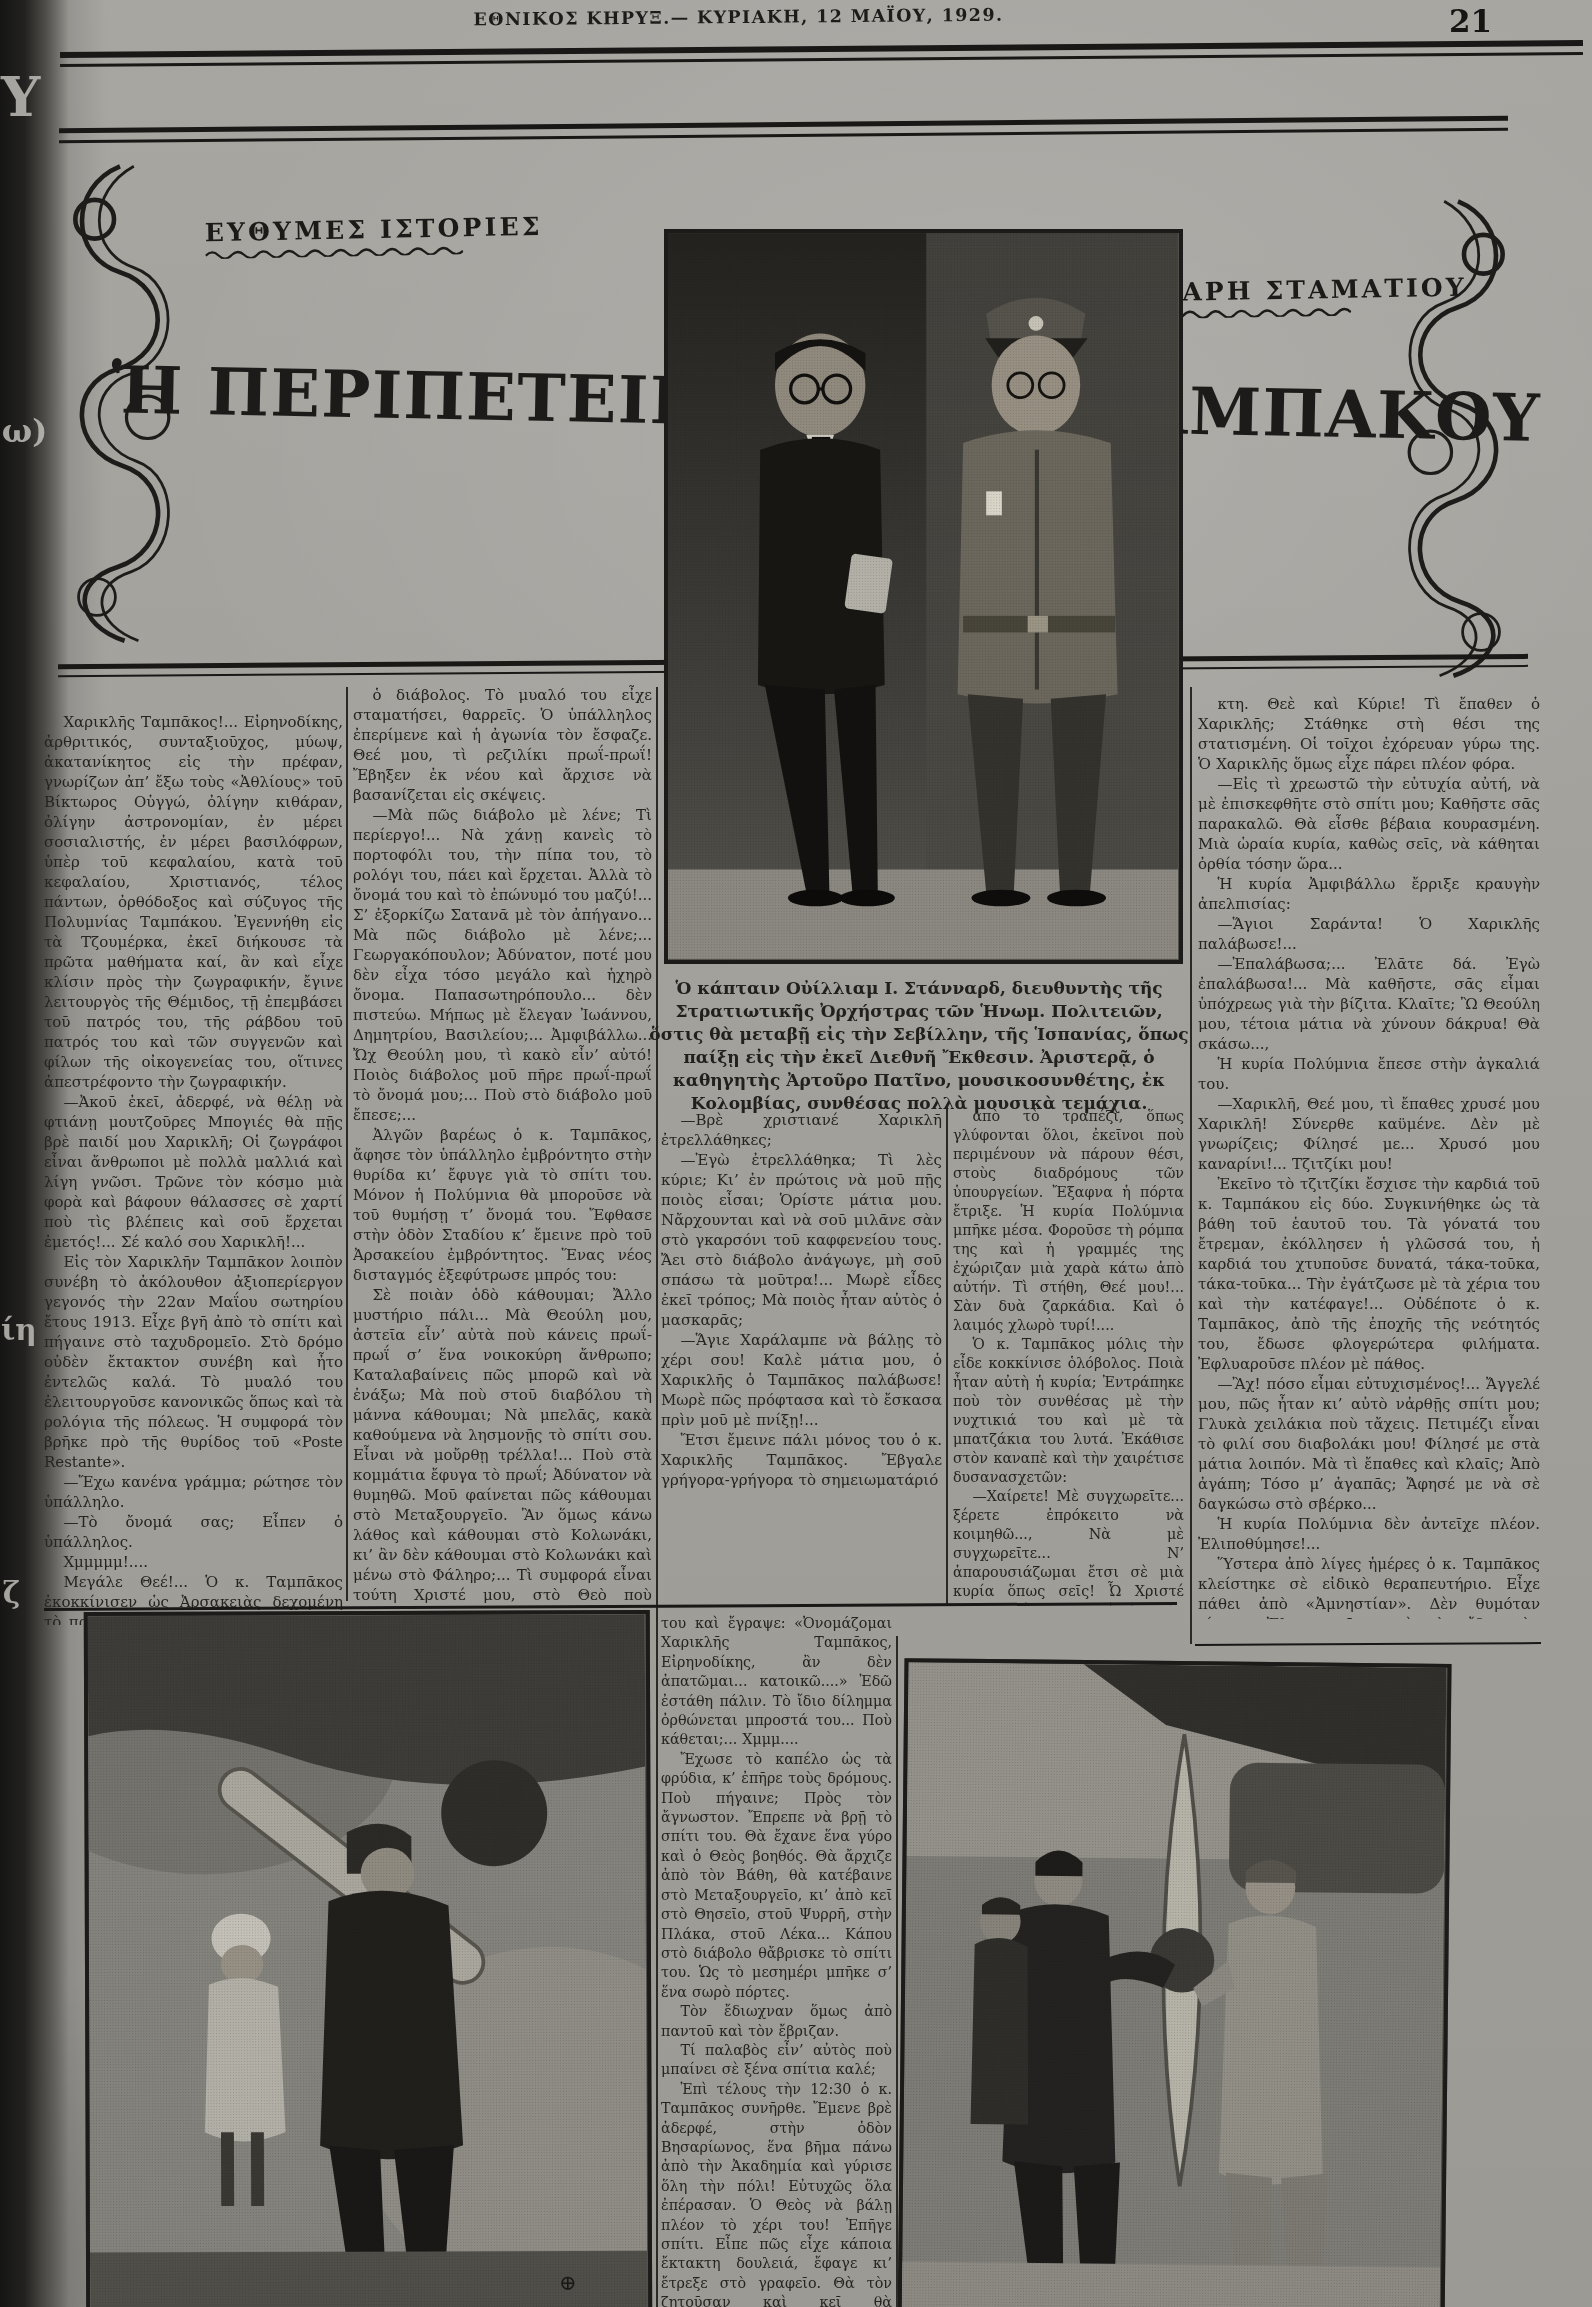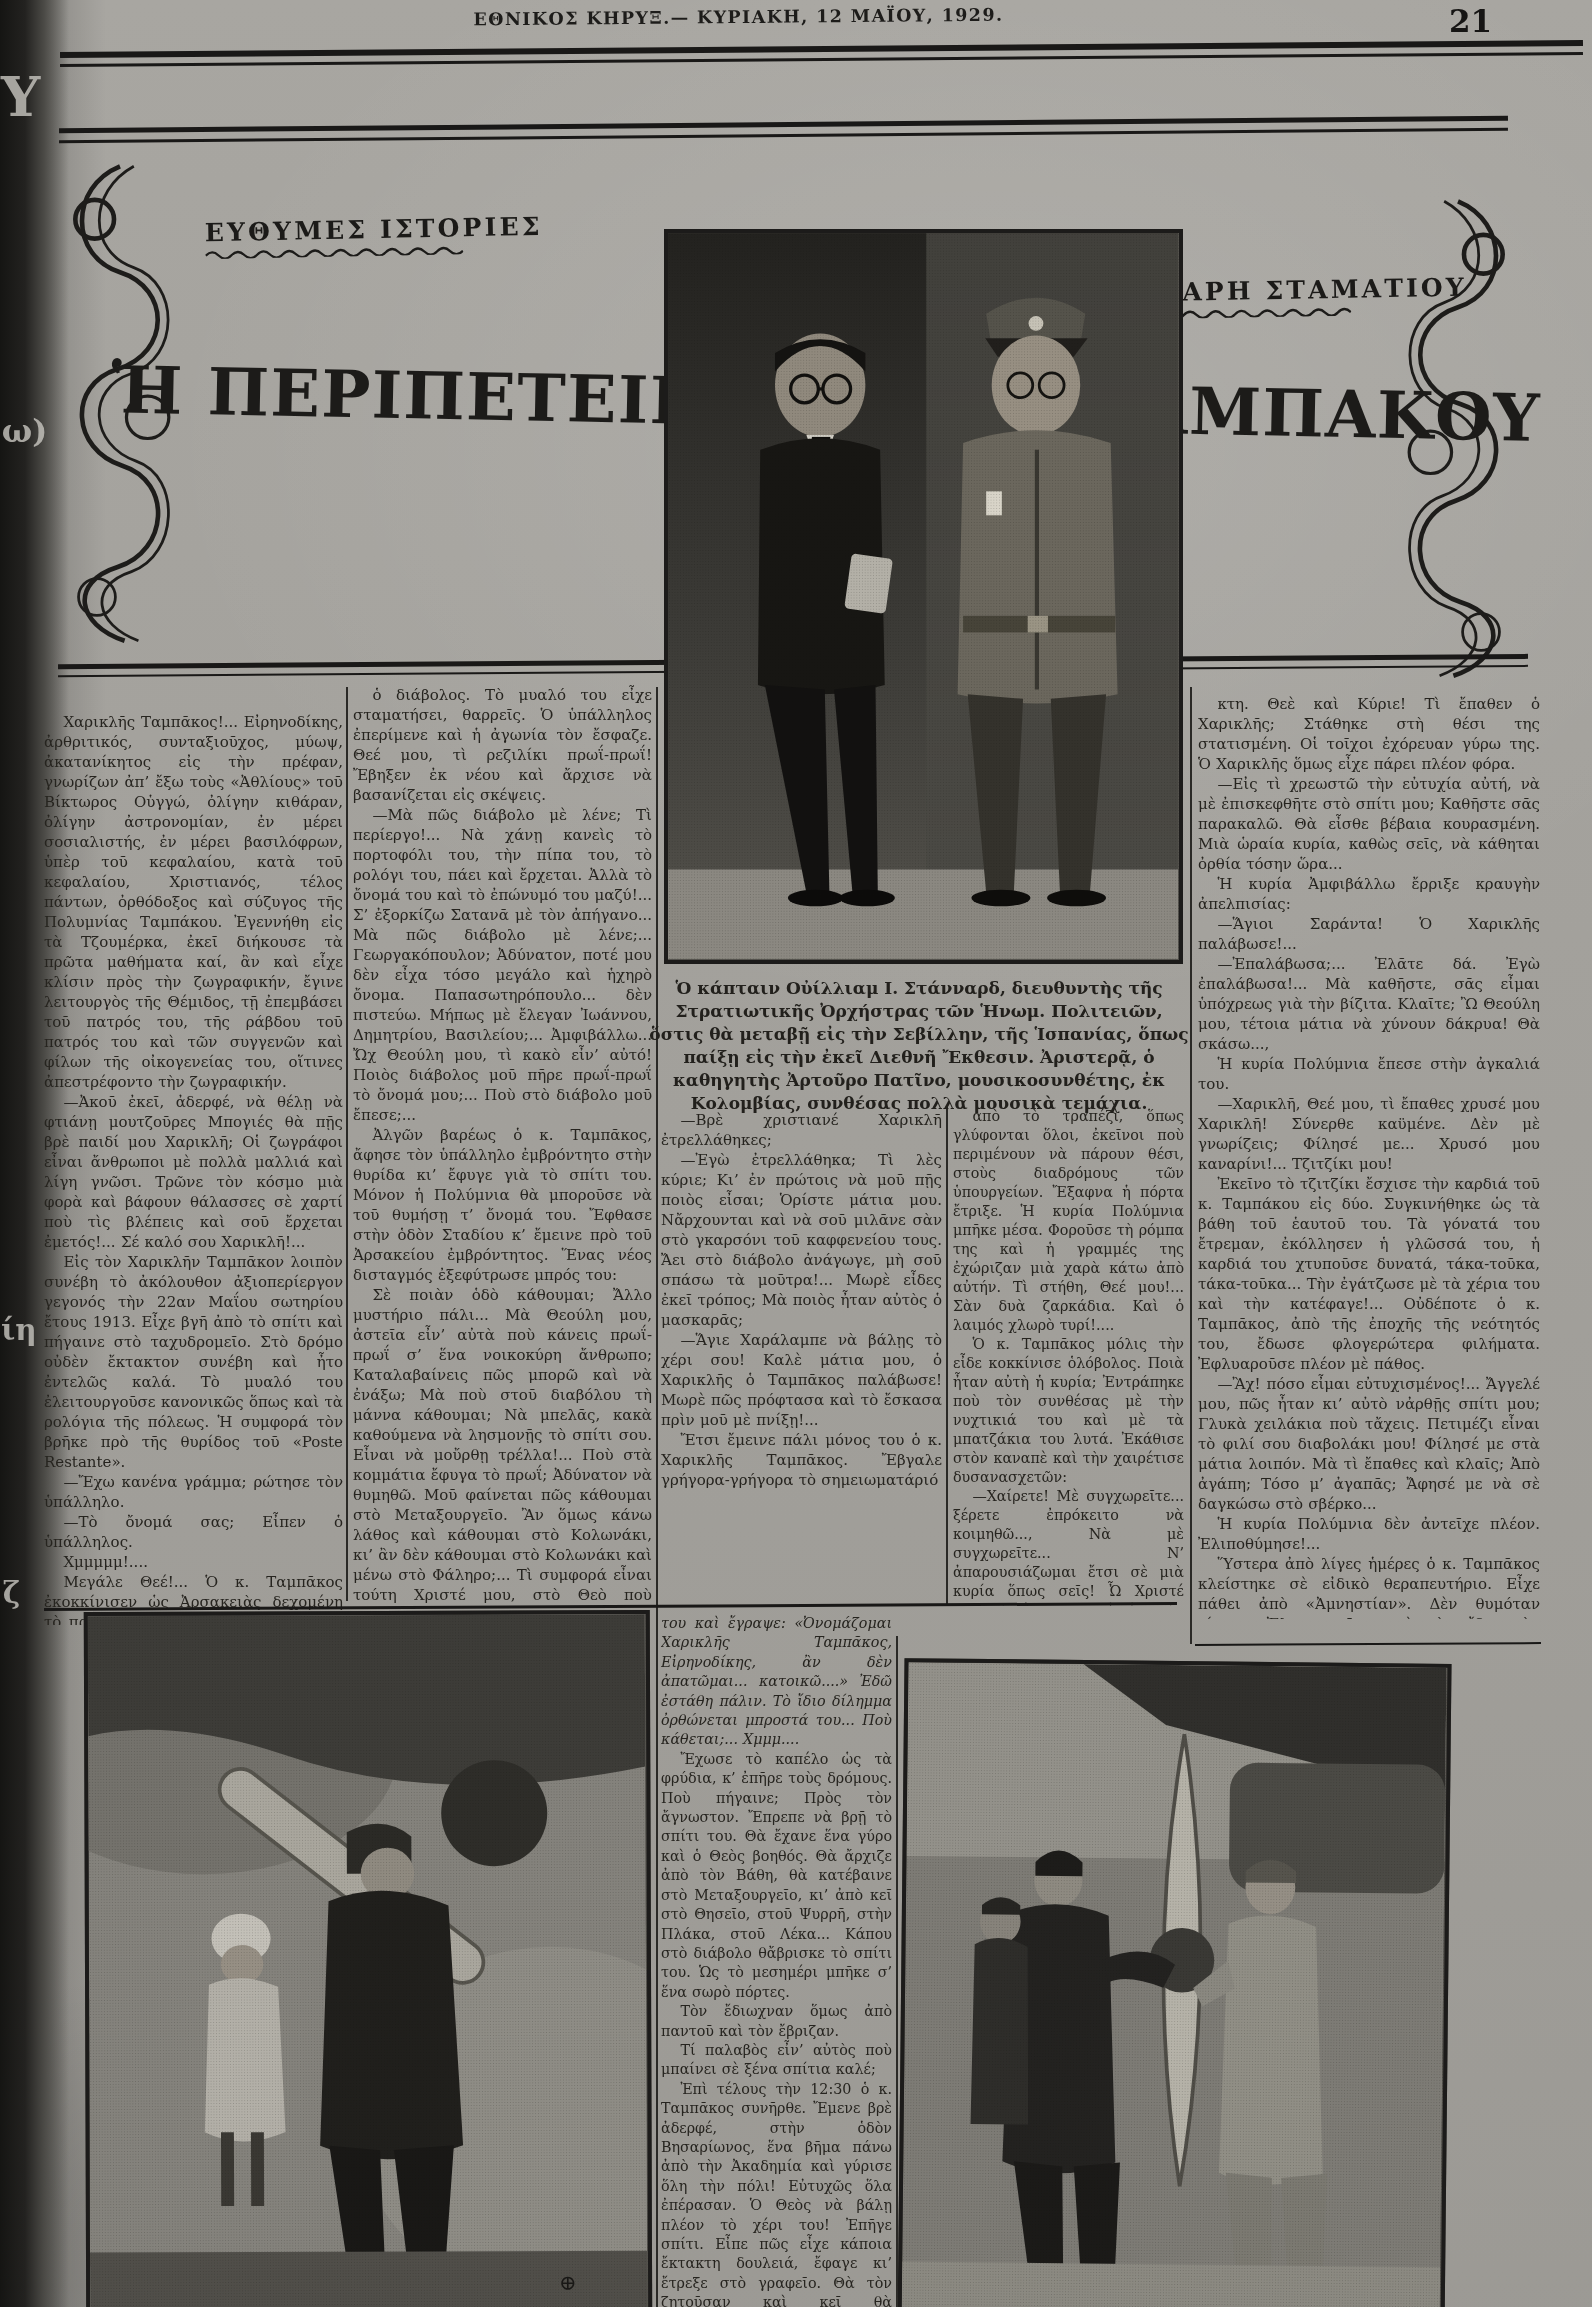--- a/index.html
+++ b/index.html
@@ -220,21 +220,21 @@
       <path d="M260 800 Q332 770 410 805 L425 1120 Q330 1160 250 1120 Z" fill="#b2afa7"></path>
       <rect x="285" y="1120" width="28" height="160" fill="#3a3833"></rect>
       <rect x="350" y="1120" width="28" height="160" fill="#3a3833"></rect>
       <rect y="1380" width="1208" height="154" fill="#504e49"></rect>
     </svg>
     <div class="halftone"></div>
   </div>
   <div class="abs mark" style="left:559px;top:2271px;">⊕</div>
 
   <div class="abs col" style="left:661px;top:1614px;width:231px;height:775px;font-size:14.3px;line-height:19.4px;">
-    <p style="text-indent:0;font-style:italic;">του καὶ ἔγραψε: «Ὀνομάζομαι Χαρικλῆς Ταμπᾶκος, Εἰρηνοδίκης, ἂν δὲν ἀπατῶμαι... κατοικῶ....» Ἐδῶ ἐστάθη πάλιν. Τὸ ἴδιο δίλημμα ὀρθώνεται μπροστά του... Ποὺ κάθεται;... Χμμμ....</p>
+    <p style="text-indent:0;">του καὶ ἔγραψε: «Ὀνομάζομαι Χαρικλῆς Ταμπᾶκος, Εἰρηνοδίκης, ἂν δὲν ἀπατῶμαι... κατοικῶ....» Ἐδῶ ἐστάθη πάλιν. Τὸ ἴδιο δίλημμα ὀρθώνεται μπροστά του... Ποὺ κάθεται;... Χμμμ....</p>
     <p>Ἔχωσε τὸ καπέλο ὡς τὰ φρύδια, κ’ ἐπῆρε τοὺς δρόμους. Ποὺ πήγαινε; Πρὸς τὸν ἄγνωστον. Ἔπρεπε νὰ βρῇ τὸ σπίτι του. Θὰ ἔχανε ἕνα γύρο καὶ ὁ Θεὸς βοηθός. Θὰ ἄρχιζε ἀπὸ τὸν Βάθη, θὰ κατέβαινε στὸ Μεταξουργεῖο, κι’ ἀπὸ κεῖ στὸ Θησεῖο, στοῦ Ψυρρῆ, στὴν Πλάκα, στοῦ Λέκα... Κάπου στὸ διάβολο θἄβρισκε τὸ σπίτι του. Ὡς τὸ μεσημέρι μπῆκε σ’ ἕνα σωρὸ πόρτες.</p>
     <p>Τὸν ἔδιωχναν ὅμως ἀπὸ παντοῦ καὶ τὸν ἔβριζαν.</p>
     <p>Τί παλαβὸς εἶν’ αὐτὸς ποὺ μπαίνει σὲ ξένα σπίτια καλέ;</p>
     <p>Ἐπὶ τέλους τὴν 12:30 ὁ κ. Ταμπᾶκος συνῆρθε. Ἔμενε βρὲ ἀδερφέ, στὴν ὁδὸν Βησαρίωνος, ἕνα βῆμα πάνω ἀπὸ τὴν Ἀκαδημία καὶ γύρισε ὅλη τὴν πόλι! Εὐτυχῶς ὅλα ἐπέρασαν. Ὁ Θεὸς νὰ βάλῃ πλέον τὸ χέρι του! Ἐπῆγε σπίτι. Εἶπε πῶς εἶχε κάποια ἔκτακτη δουλειά, ἔφαγε κι’ ἔτρεξε στὸ γραφεῖο. Θὰ τὸν ζητοῦσαν καὶ κεῖ θὰ ἀνησυχοῦσαν. Τὶ νὰ ἔγινεν ὁ κ. Ταμπᾶκος...;</p>
 
   </div>
 
   <div class="abs photo" style="left:901px;top:1661px;width:547px;height:674px;transform:rotate(.6deg);">
     <svg width="538" height="665" viewBox="0 0 1167 1442">
       <rect width="1167" height="1442" fill="#7d7b75"></rect>

